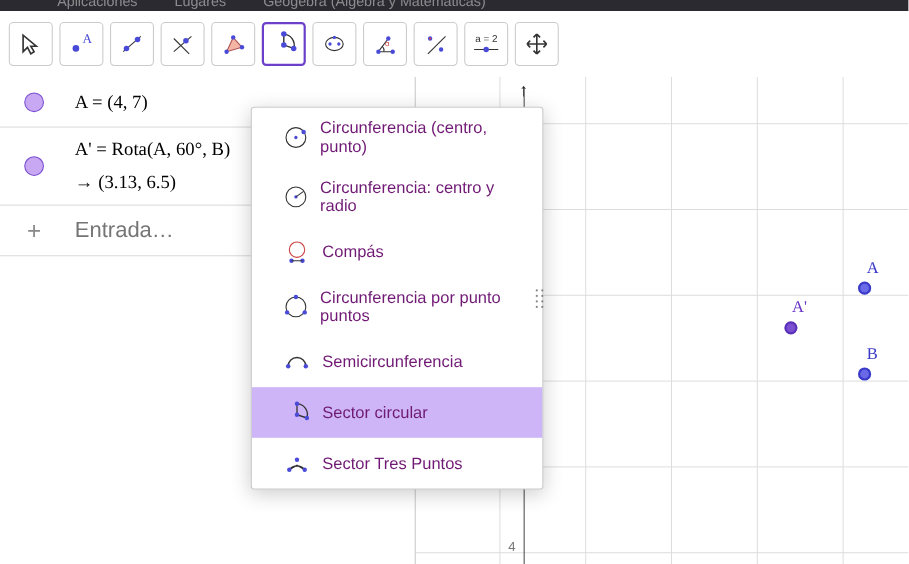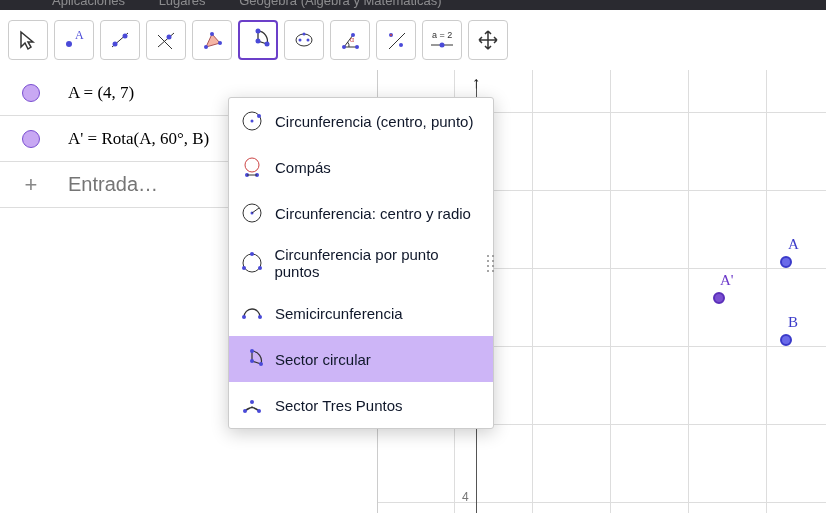--- a/index.html
+++ b/index.html
@@ -128,25 +128,25 @@
     top: 97px;
     width: 266px;
     background: #fff;
     border: 1px solid #ccc;
     border-radius: 3px;
     box-shadow: 0 4px 18px rgba(0,0,0,.2);
     z-index: 20;
   }
   .dropdown .item {
     display:flex; align-items:center;
-    padding: 10px 10px;
+    padding: 10px 28px;
     gap: 10px;
     cursor:pointer;
     font-size: 15px;
-    color:#0f172a;
+    color:#701a75;
   }
   .dropdown .item.selected { background:#cdb5f7; }
   .dropdown .item .ico { width:26px; height:26px; display:flex;align-items:center;justify-content:center; }
   .drag-handle {
     position:absolute; top:50%; transform:translateY(-50%);
     right:-8px;
     width:14px;height:30px;
     display:flex;flex-direction:column;justify-content:center;gap:3px;
     z-index:21;
   }
@@ -253,20 +253,21 @@
           <div class="point-circle"></div>
         </div>
       <div class="expr">A = (4, 7)</div>
     </div>
     <div class="row">
       <div class="dotcell">
           <div class="point-circle"></div>
         </div>
       <div class="expr">
         <span>A' = Rota(A, 60°, B)</span>
+        <span>→   (3.13, 6.5)</span>
       </div>
     </div>
     <div class="row input">
       <div class="dotcell">+</div>
       <div class="expr">
           <input placeholder="Entrada…" style="">
         </div>
     </div>
   </div>
 
@@ -315,37 +316,37 @@
           <circle cx="12" cy="12" r="9" fill="none" stroke="#333"></circle>
           <circle cx="12" cy="12" r="1.5" fill="#4a4ad8"></circle>
           <circle cx="19" cy="7" r="2" fill="#4a4ad8"></circle>
         </svg>
       </span>
     <span>Circunferencia (centro, punto)</span>
   </div>
   <div class="item">
     <span class="ico">
         <svg width="24" height="24">
+          <circle cx="12" cy="12" r="9" fill="none" stroke="#333"></circle>
+          <circle cx="12" cy="12" r="1.5" fill="#4a4ad8"></circle>
+          <line x1="12" y1="12" x2="19" y2="7" stroke="#333"></line>
+        </svg>
+      </span>
+    <span>Circunferencia: centro y radio</span>
+  </div>
+  <div class="item">
+    <span class="ico">
+        <svg width="24" height="24">
           <circle cx="12" cy="10" r="7" fill="none" stroke="#c44"></circle>
           <circle cx="7" cy="20" r="2" fill="#4a4ad8"></circle>
           <circle cx="17" cy="20" r="2" fill="#4a4ad8"></circle>
           <line x1="7" y1="20" x2="17" y2="20" stroke="#333"></line>
         </svg>
       </span>
     <span>Compás</span>
-  </div>
-  <div class="item">
-    <span class="ico">
-        <svg width="24" height="24">
-          <circle cx="12" cy="12" r="9" fill="none" stroke="#333"></circle>
-          <circle cx="12" cy="12" r="1.5" fill="#4a4ad8"></circle>
-          <line x1="12" y1="12" x2="19" y2="7" stroke="#333"></line>
-        </svg>
-      </span>
-    <span>Circunferencia: centro y radio</span>
   </div>
   <div class="item">
     <span class="ico">
         <svg width="24" height="24">
           <circle cx="12" cy="12" r="9" fill="none" stroke="#333"></circle>
           <circle cx="12" cy="3" r="2" fill="#4a4ad8"></circle>
           <circle cx="4" cy="17" r="2" fill="#4a4ad8"></circle>
           <circle cx="20" cy="17" r="2" fill="#4a4ad8"></circle>
         </svg>
       </span>

